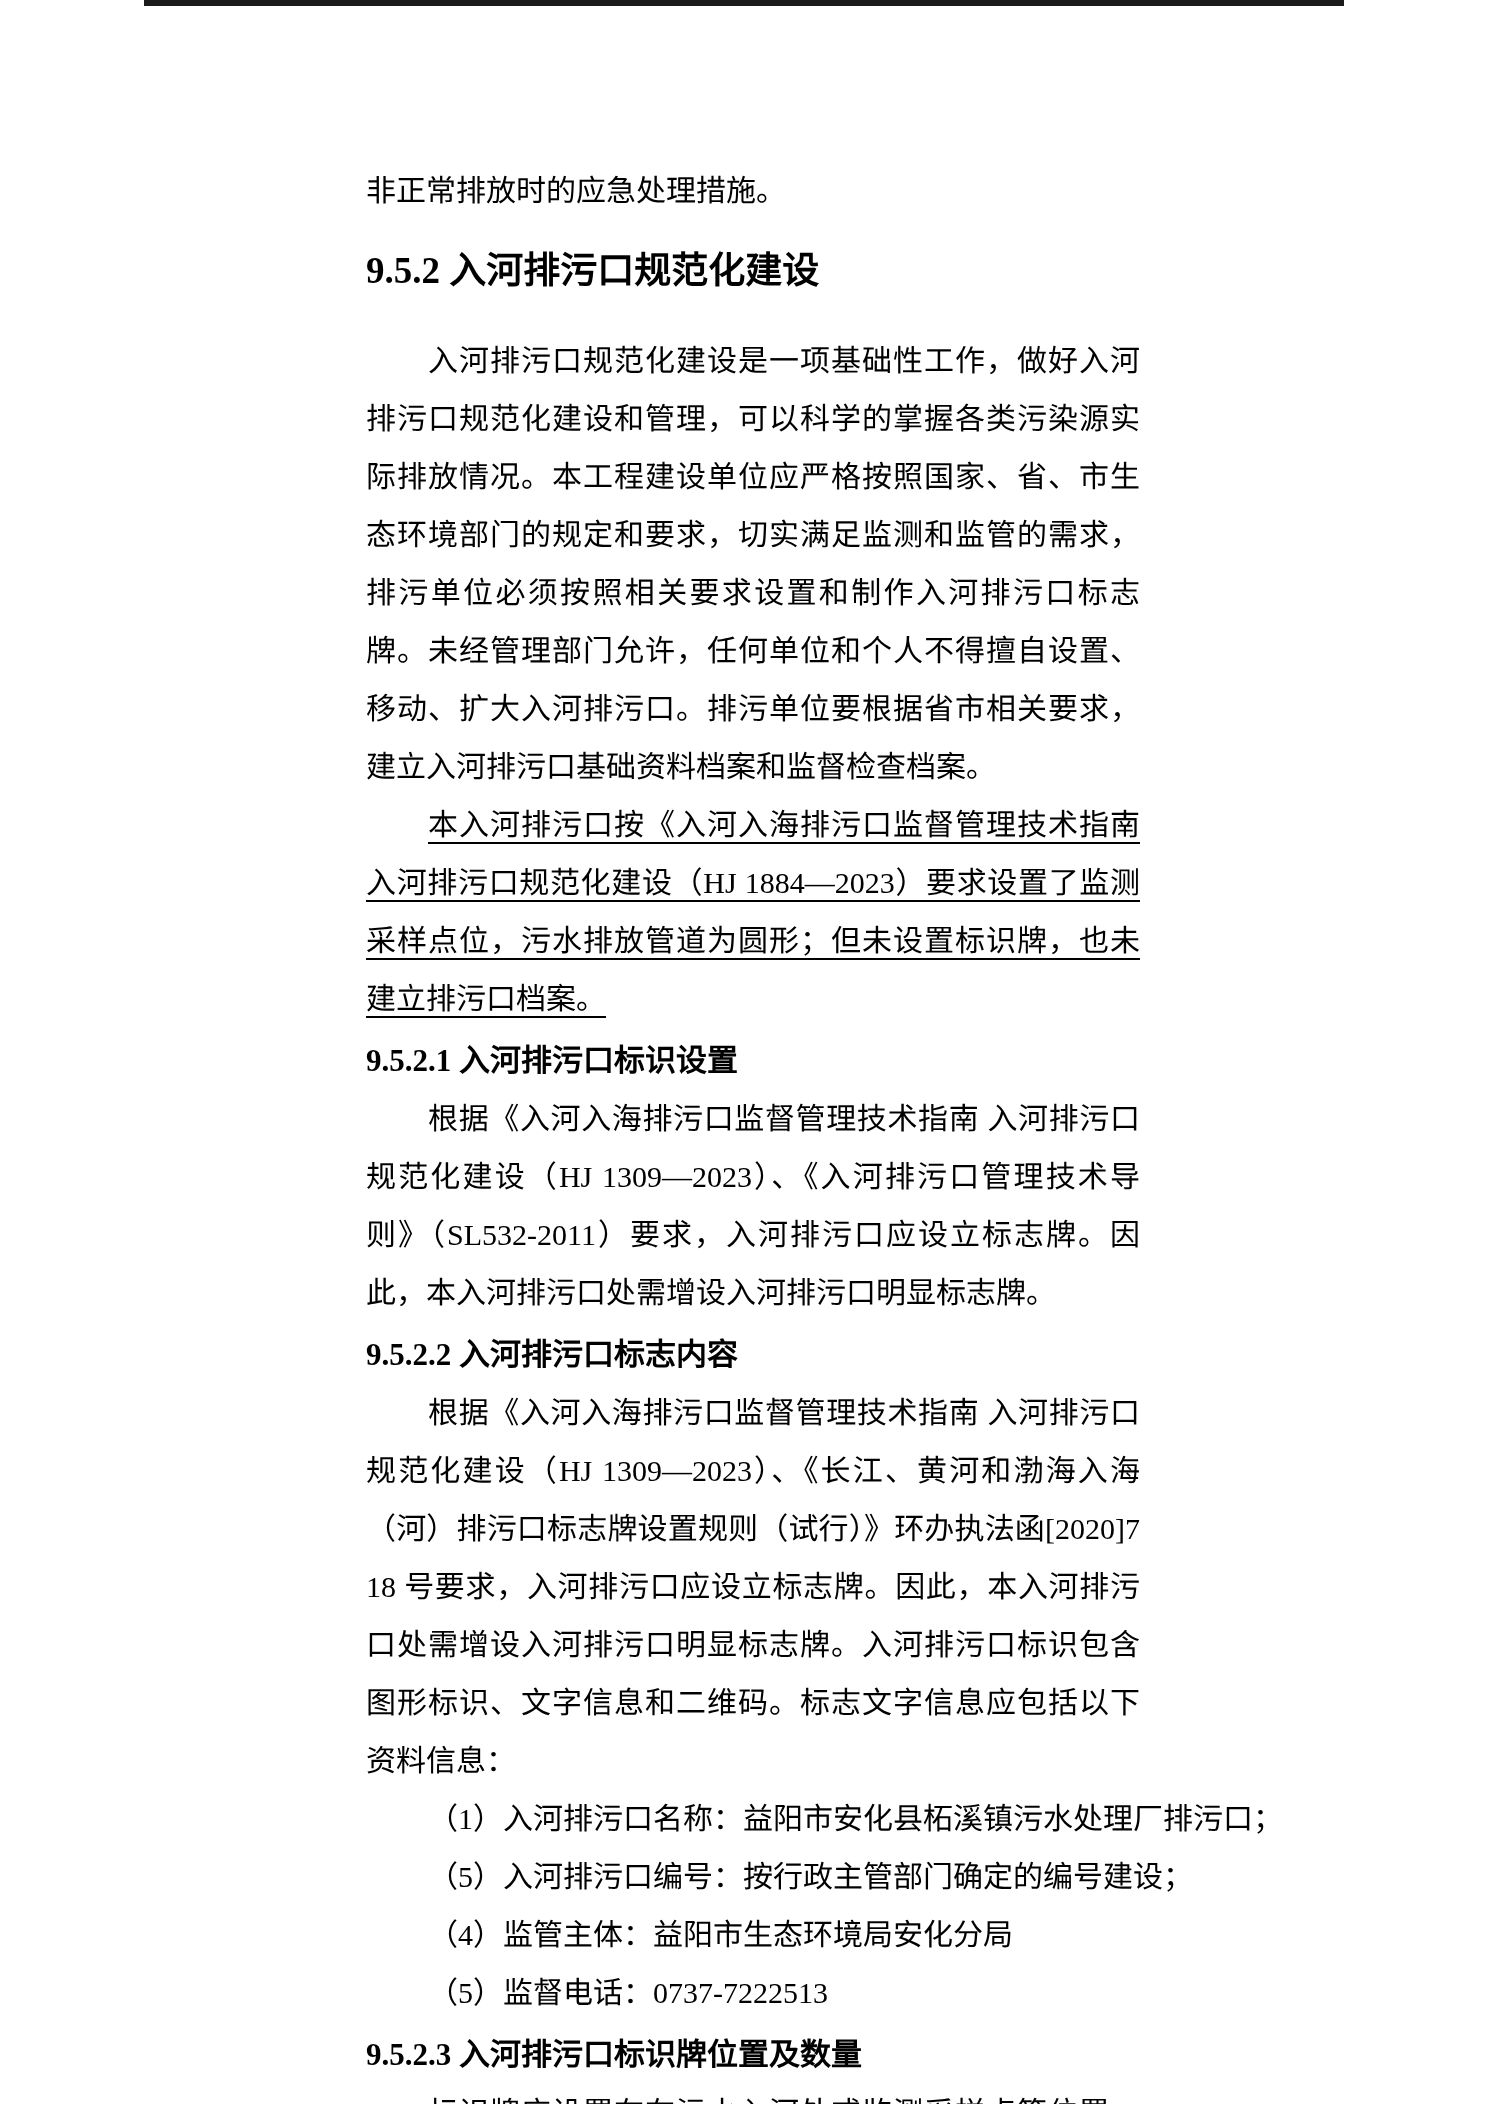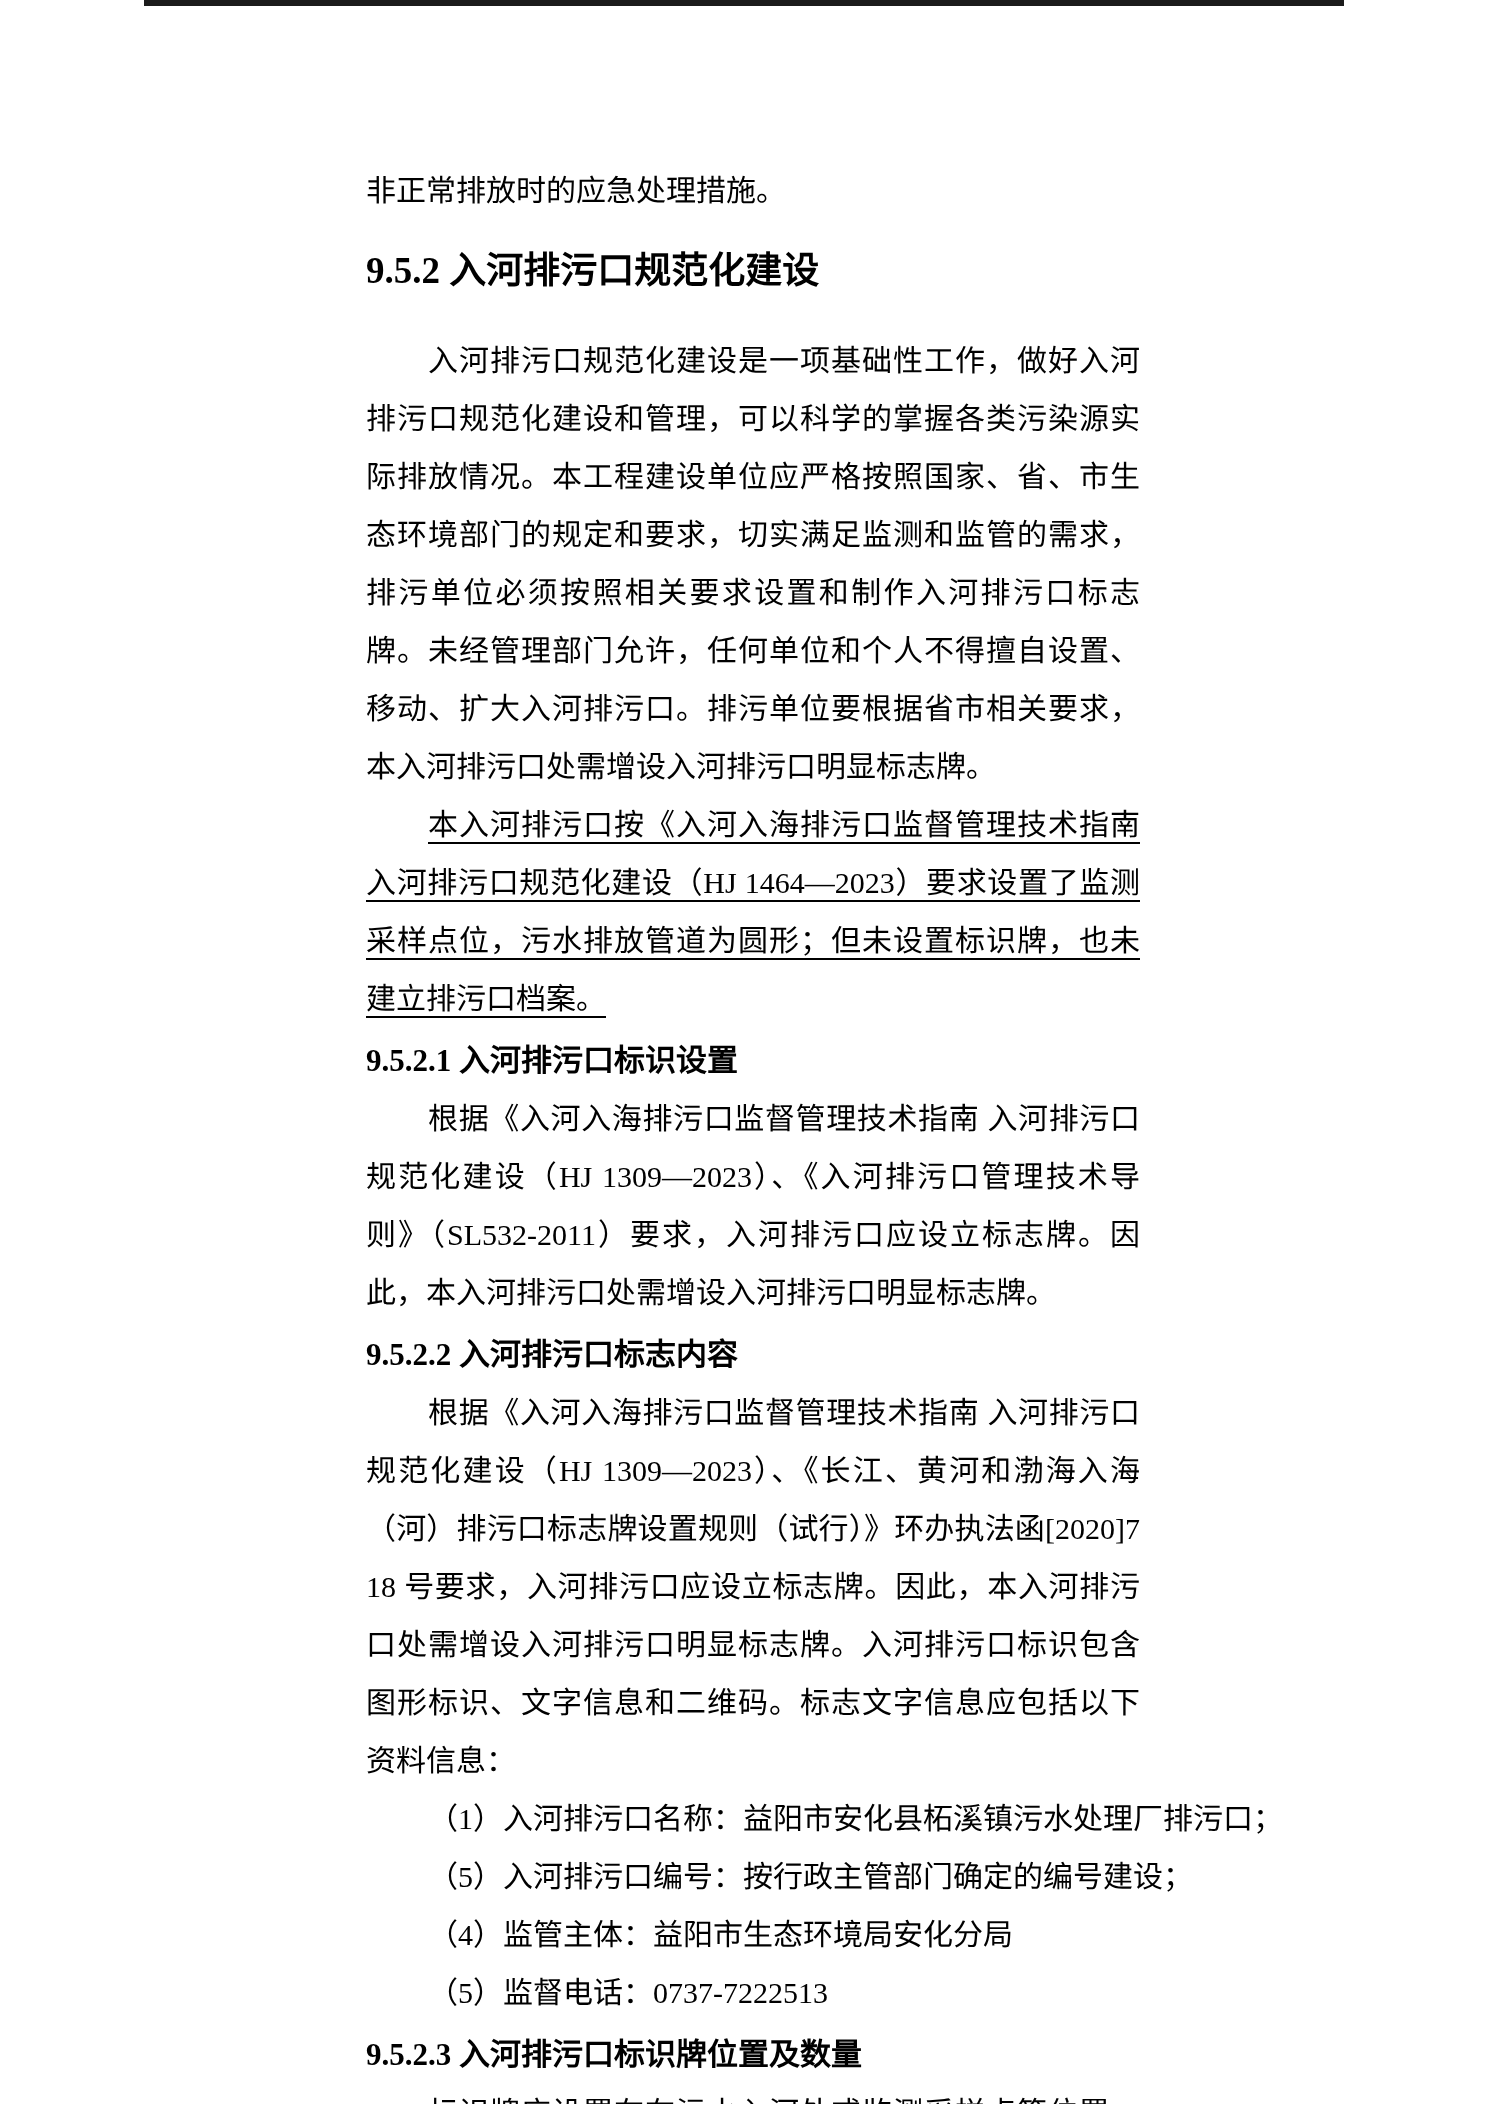--- a/index.html
+++ b/index.html
@@ -68,23 +68,23 @@
 
 <div class="page">
   <div class="topbar"></div>
 
   <div class="content">
 
     <p class="body-text">非正常排放时的应急处理措施。</p>
 
     <div class="h2">9.5.2 入河排污口规范化建设</div>
 
-    <p class="body-text indent">入河排污口规范化建设是一项基础性工作，做好入河排污口规范化建设和管理，可以科学的掌握各类污染源实际排放情况。本工程建设单位应严格按照国家、省、市生态环境部门的规定和要求，切实满足监测和监管的需求，排污单位必须按照相关要求设置和制作入河排污口标志牌。未经管理部门允许，任何单位和个人不得擅自设置、移动、扩大入河排污口。排污单位要根据省市相关要求，本入河排污口处需增设入河排污口明显标志牌。</p>
+    <p class="body-text indent">入河排污口规范化建设是一项基础性工作，做好入河排污口规范化建设和管理，可以科学的掌握各类污染源实际排放情况。本工程建设单位应严格按照国家、省、市生态环境部门的规定和要求，切实满足监测和监管的需求，排污单位必须按照相关要求设置和制作入河排污口标志牌。未经管理部门允许，任何单位和个人不得擅自设置、移动、扩大入河排污口。排污单位要根据省市相关要求，建立入河排污口基础资料档案和监督检查档案。</p>
 
-    <p class="body-text indent underlined">本入河排污口按《入河入海排污口监督管理技术指南 入河排污口规范化建设（HJ 1464—2023）要求设置了监测采样点位，污水排放管道为圆形；但未设置标识牌，也未建立排污口档案。</p>
+    <p class="body-text indent underlined">本入河排污口按《入河入海排污口监督管理技术指南 入河排污口规范化建设（HJ 1884—2023）要求设置了监测采样点位，污水排放管道为圆形；但未设置标识牌，也未建立排污口档案。</p>
 
     <div class="h3">9.5.2.1 入河排污口标识设置</div>
 
     <p class="body-text indent">根据《入河入海排污口监督管理技术指南 入河排污口规范化建设（HJ 1309—2023）、《入河排污口管理技术导则》（SL532-2011）要求，入河排污口应设立标志牌。因此，本入河排污口处需增设入河排污口明显标志牌。</p>
 
     <div class="h3">9.5.2.2 入河排污口标志内容</div>
 
     <p class="body-text indent">根据《入河入海排污口监督管理技术指南 入河排污口规范化建设（HJ 1309—2023）、《长江、黄河和渤海入海（河）排污口标志牌设置规则（试行）》环办执法函[2020]718 号要求，入河排污口应设立标志牌。因此，本入河排污口处需增设入河排污口明显标志牌。入河排污口标识包含图形标识、文字信息和二维码。标志文字信息应包括以下资料信息：</p>
 
     <p class="list-line">（1）入河排污口名称：益阳市安化县柘溪镇污水处理厂排污口；</p>

